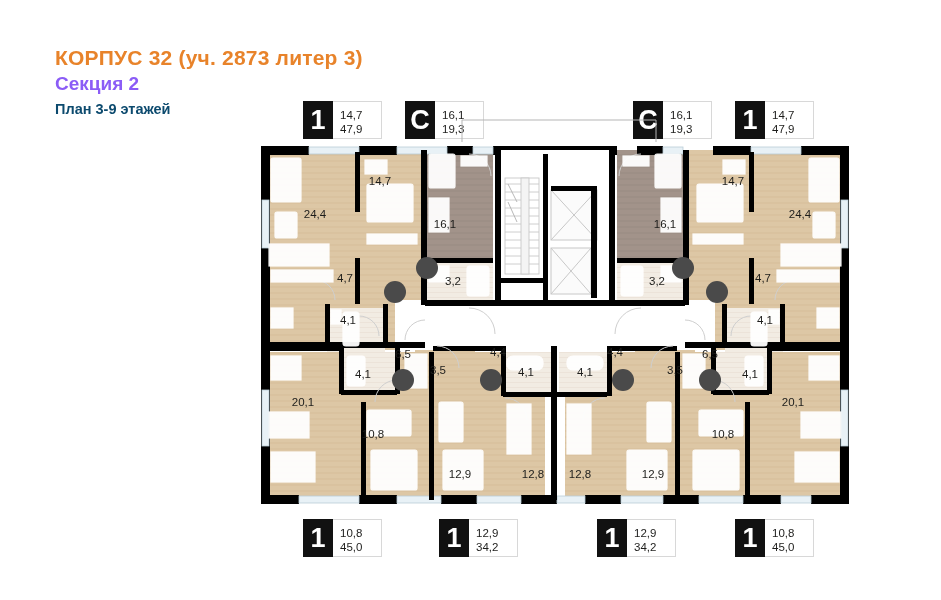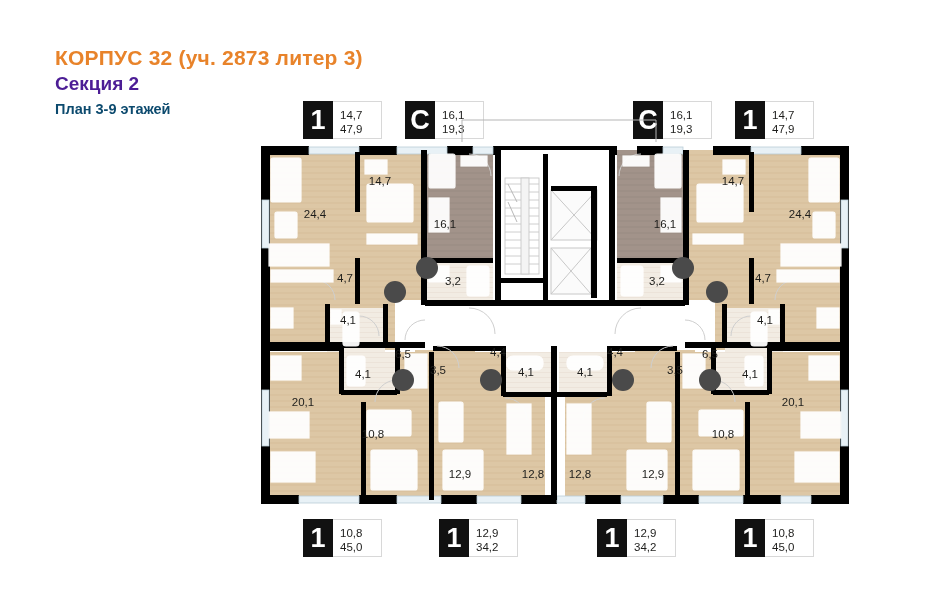--- a/index.html
+++ b/index.html
@@ -6,21 +6,21 @@
   body{
     width:941px;height:600px;background:#ffffff;
     font-family:"Liberation Sans", sans-serif;
     overflow:hidden;position:relative;
   }
   #stage{position:absolute;left:0;top:0;width:872px;height:600px;}
 
   
   .title-block{position:absolute;left:55px;top:45px;}
   .t1{font-size:21px;font-weight:bold;color:#e8832a;letter-spacing:.2px;line-height:26px;white-space:nowrap;}
-  .t2{font-size:19px;font-weight:bold;color:#4c1d95;line-height:25px;white-space:nowrap;}
+  .t2{font-size:19px;font-weight:bold;color:#8b5cf6;line-height:25px;white-space:nowrap;}
   .t3{font-size:14.5px;font-weight:bold;color:#0c4a6e;line-height:22px;white-space:nowrap;margin-top:2px;}
 
   
   .badge{position:absolute;display:flex;align-items:stretch;height:38px;}
   .badge .sym{
     width:30px;background:#111111;color:#ffffff;
     font-size:27px;font-weight:bold;line-height:38px;text-align:center;
     font-family:"Liberation Sans", sans-serif;
   }
   .badge .nums{

